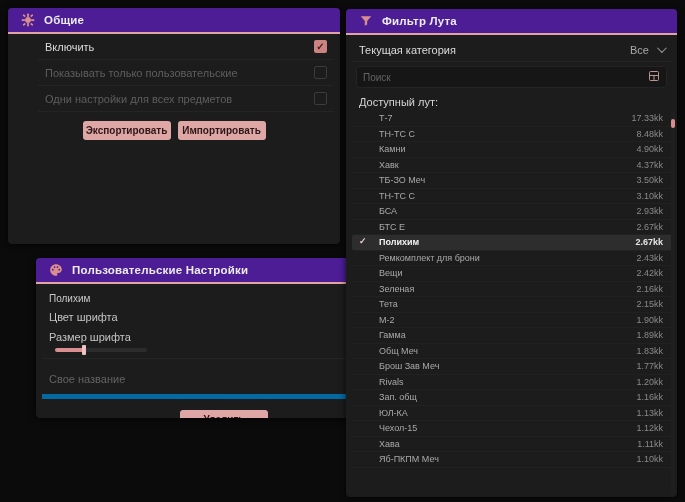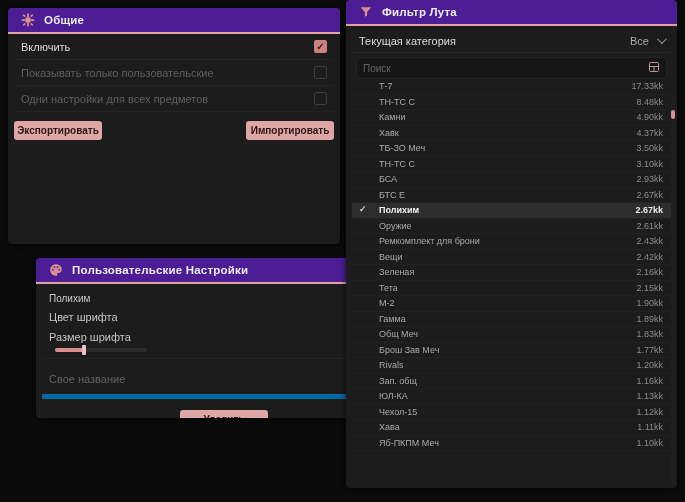--- a/index.html
+++ b/index.html
@@ -1,47 +1,47 @@
 <!DOCTYPE html>
 <html><head>
 <meta charset="utf-8">
 <style>
   * { margin:0; padding:0; box-sizing:border-box; }
   html,body { width:685px; height:502px; background:#0b0b0b; font-family:"Liberation Sans", sans-serif; overflow:hidden; }
   .card { position:absolute; background:#1c1c1c; border-radius:4px; box-shadow:0 1px 6px rgba(0,0,0,.7); overflow:hidden; }
   #card-general { left:8px; top:8px; width:332px; height:236px; }
   #card-user    { left:8px; top:258px; width:376px; height:160px;margin-left:28px; }
-  #card-loot    { left:346px; top:0; width:331px; height:488px; }
+  #card-loot    { left:346px; top:9px; width:331px; height:488px; }
 
   .card-header { height:26px; background:#4c1d95; display:flex; align-items:center; gap:9px;
                  padding:0 13px; border-bottom:2px solid #e2a3a3; }
   .card-title { color:#ececec; font-size:11.5px; font-weight:bold; letter-spacing:.2px; }
   .hicon { width:14px; height:14px; display:inline-flex; }
   .hicon svg { width:14px; height:14px; }
 
   
   .rows { padding:0 6px; }
   .setting-row { display:flex; align-items:center; justify-content:space-between;
                  height:26px; padding:0 7px; border-bottom:1px solid #242424;
-                 font-size:11px; color:#dcdcdc; }
+                 font-size:11px; color:#dcdcdc;margin-left:24px; }
   .setting-row.disabled { color:#5e5e5e; }
 
   .checkbox { width:13px; height:13px; border-radius:2px; background:#cd8282;
               display:flex; align-items:center; justify-content:center;
               color:#3c1d1d; font-size:10px; font-weight:bold; cursor:pointer; }
   .checkbox.unchecked { background:transparent; border:1px solid #3b3b3b; color:transparent; }
 
   .dropdown { display:flex; align-items:center; gap:8px; color:#a9a9a9; cursor:pointer; font-size:11px; }
   .chev { width:7px; height:7px; border-right:1.5px solid #9a9a9a; border-bottom:1.5px solid #9a9a9a;
           transform:rotate(45deg) translateY(-2px); }
 
   .btn { background:#dfa6a6; color:#2c1616; border:none; border-radius:3px;
          font-family:"Liberation Sans",sans-serif; font-size:10px; font-weight:bold;
          padding:4px 0; cursor:pointer; }
-  .btn-row { display:flex; justify-content:space-between; gap:7px; margin-top:9px; }
+  .btn-row { display:flex; justify-content:center; gap:7px; margin-top:9px; }
   .btn-row .btn { width:88px; }
 
   
   .section-label { font-size:10px; color:#c9c9c9; margin:9px 13px 2px; }
   .u-rows { padding:0 6px; }
   .u-row { display:flex; align-items:center; justify-content:space-between;
            padding:0 7px; font-size:11px; color:#c4c4c4; }
   .u-row.color-row { height:22px; }
   .u-row .right-val { color:#8c8c8c; font-size:10px; }
   .slider-wrap { padding:2px 13px 6px; border-bottom:1px solid #242424; margin:0 6px 0 6px; }
@@ -183,20 +183,21 @@
     <input class="text-input" placeholder="Поиск" style="">
     <span class="grid-icon">
       <svg viewBox="0 0 24 24" fill="none" stroke="#b79595" stroke-width="2">
         <rect x="3" y="3" width="18" height="18" rx="2"></rect>
         <line x1="3" y1="11" x2="21" y2="11"></line>
           <line x1="12" y1="11" x2="12" y2="21"></line>
       </svg>
     </span>
   </div>
 
+  <div class="list-label">Доступный лут:</div>
 
   <div class="loot-list" id="loot-list">
       <div class="loot-row">
     <span class="sel-check"></span>
     <span class="l-name">Т-7</span>
     <span class="l-value">17.33kk</span>
   </div>
       <div class="loot-row">
     <span class="sel-check"></span>
     <span class="l-name">ТН-ТС С</span>
@@ -232,25 +233,20 @@
     <span class="l-name">БТС Е</span>
     <span class="l-value">2.67kk</span>
   </div>
       <div class="loot-row selected">
     <span class="sel-check">✓</span>
     <span class="l-name">Полихим</span>
     <span class="l-value">2.67kk</span>
   </div>
       <div class="loot-row">
     <span class="sel-check"></span>
-    <span class="l-name">Оружие</span>
-    <span class="l-value">2.61kk</span>
-  </div>
-      <div class="loot-row">
-    <span class="sel-check"></span>
     <span class="l-name">Ремкомплект для брони</span>
     <span class="l-value">2.43kk</span>
   </div>
       <div class="loot-row">
     <span class="sel-check"></span>
     <span class="l-name">Вещи</span>
     <span class="l-value">2.42kk</span>
   </div>
       <div class="loot-row">
     <span class="sel-check"></span>

